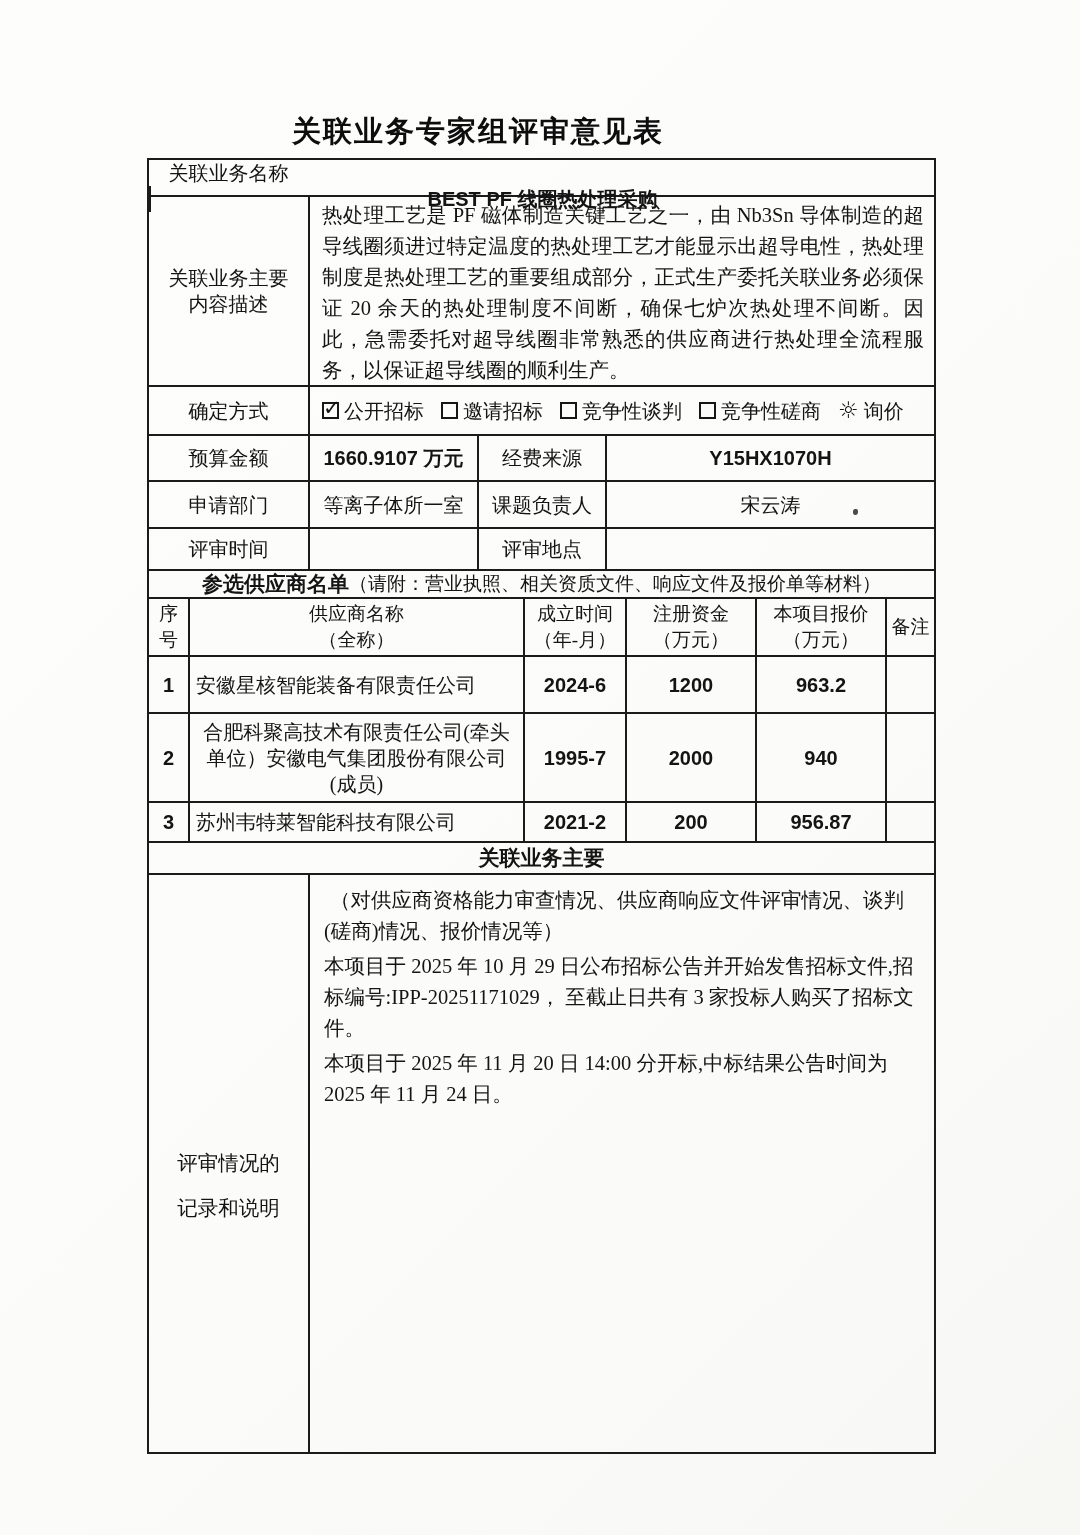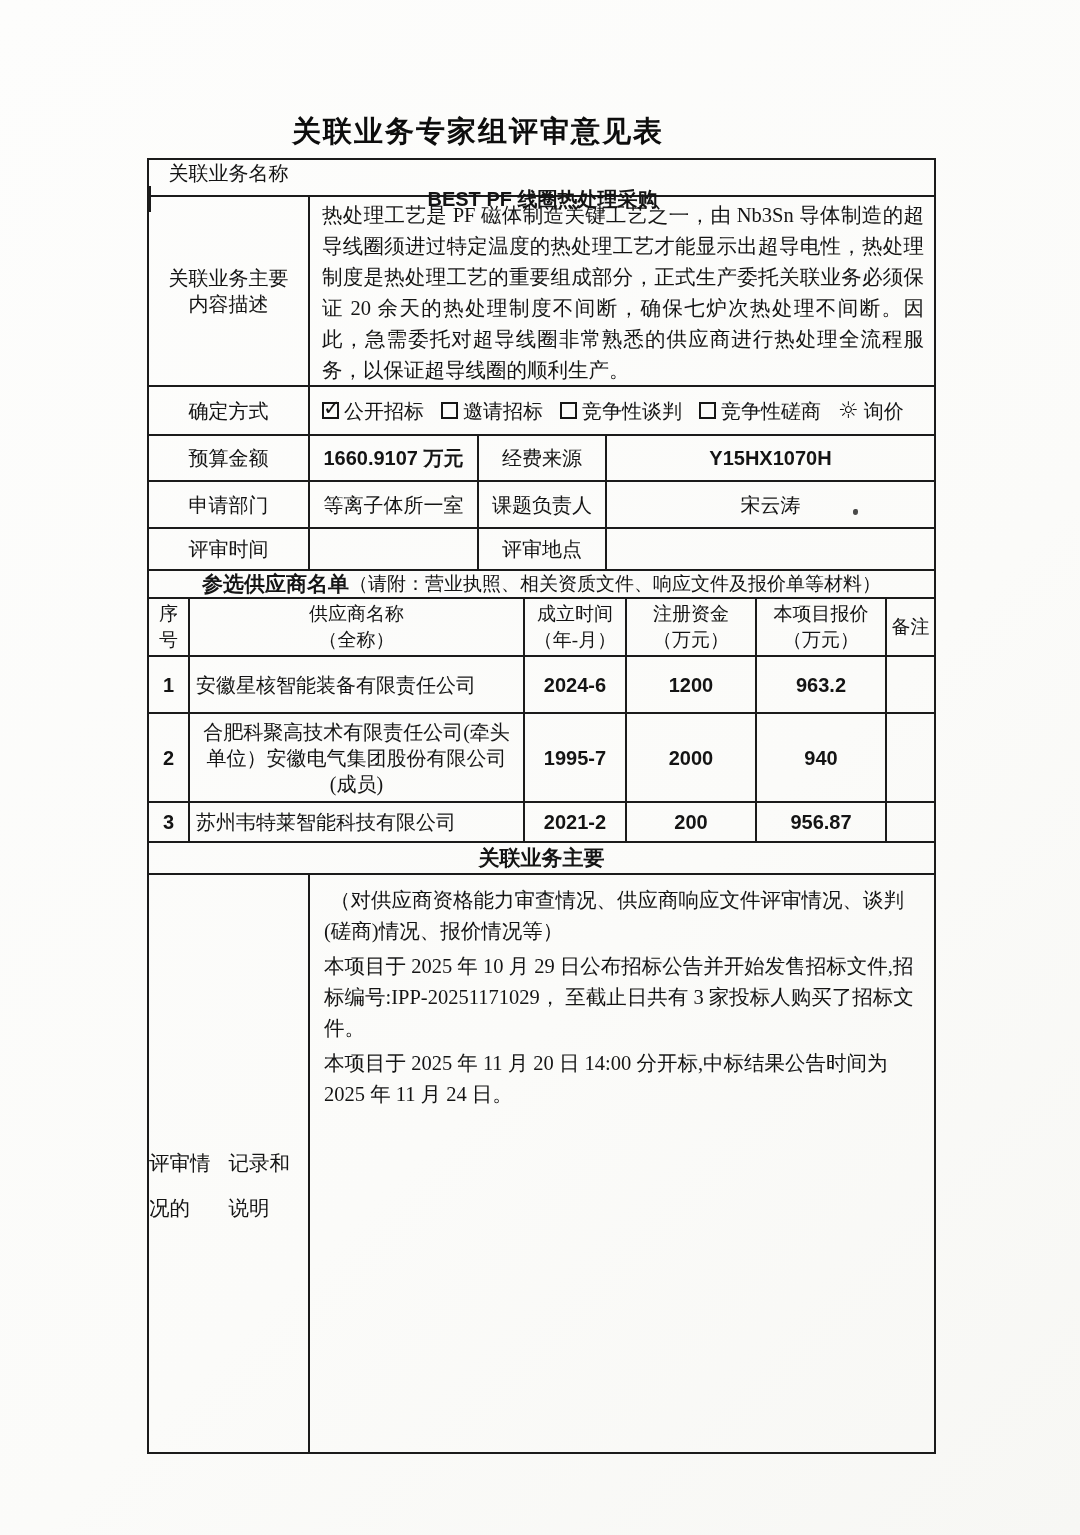--- a/index.html
+++ b/index.html
@@ -79,21 +79,21 @@
   .section-bar .bold-part{font-weight:700;font-family:"Liberation Sans","DejaVu Sans",sans-serif;font-size:21px;}
   .section-bar .rest-part{font-size:19px;}
   .hdr{font-size:19px;line-height:26px;}
   .sup-seq{width:39px;flex:none;}
   .sup-name{width:335px;flex:none;padding:2px 6px;}
   .sup-founded{width:102px;flex:none;}
   .sup-capital{width:130px;flex:none;}
   .sup-bid{width:130px;flex:none;}
   .opinion-head{border-left:none;font-weight:700;font-size:21px;font-family:"Liberation Sans","DejaVu Sans",sans-serif;}
   .opinion-label{
-    width:159px;flex:none;display:flex;flex-direction:row;
+    width:159px;flex:none;display:flex;flex-direction:column;
     align-items:center;justify-content:center;padding-top:45px;
     box-sizing:border-box;line-height:45px;font-size:20.5px;
   }
   .opinion-body{
     display:block;text-align:left;padding:6px 12px 0 10px;
     font-size:20.5px;line-height:31px;
   }
   .opinion-body p{margin:4px;}
   .op-note{text-indent:6px;margin-bottom:24px;}
   .op-para1{margin-bottom:38px;}

